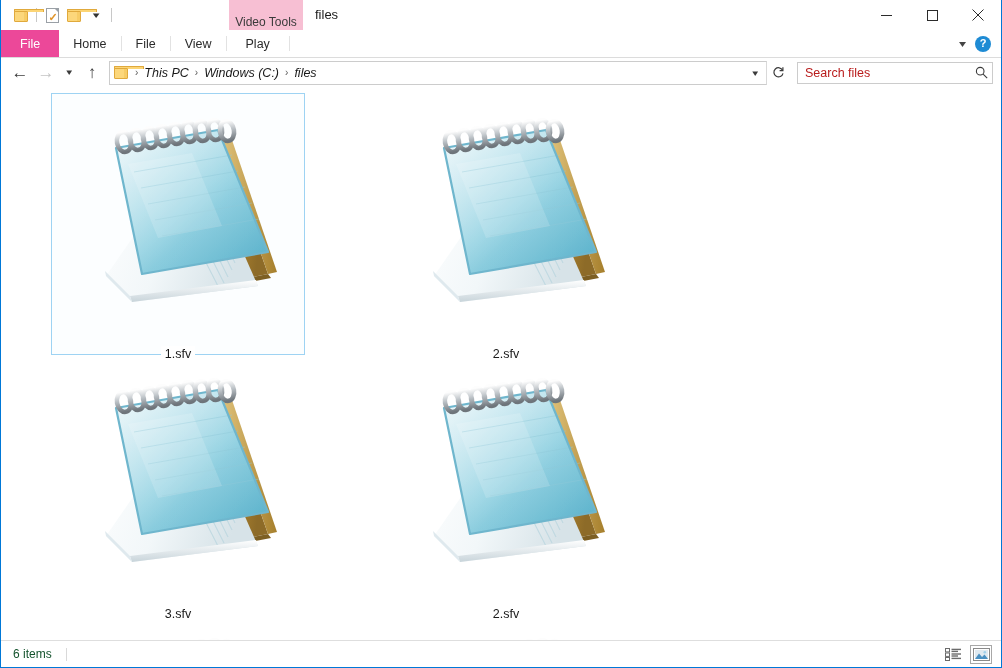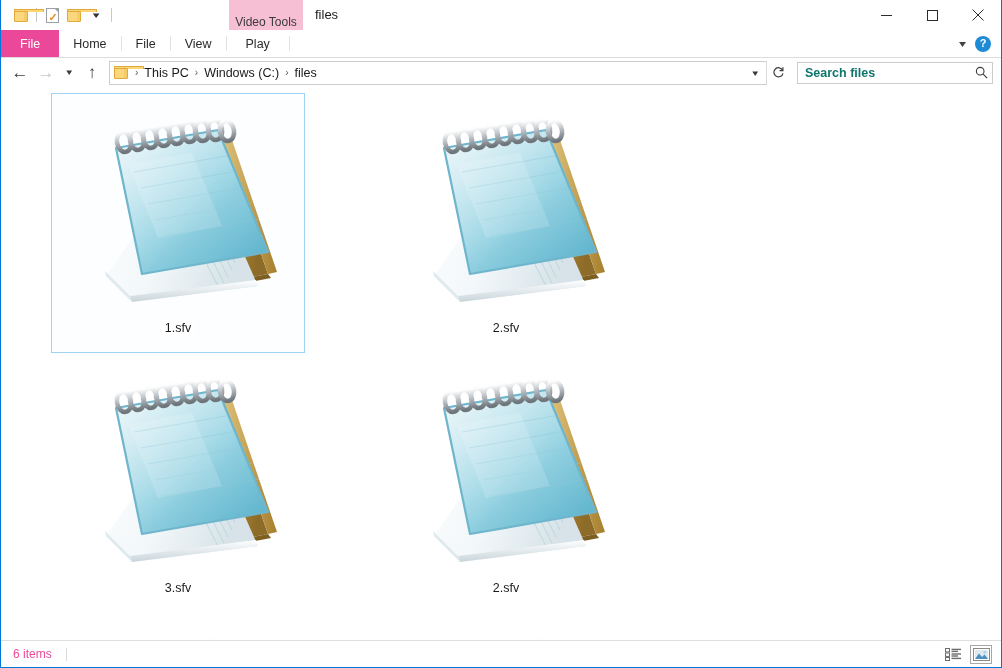--- a/index.html
+++ b/index.html
@@ -249,20 +249,21 @@
     margin-left: 4px;
     padding: 0 2px 0 4px;
     min-width: 0;
   }
   .crumb-folder { margin-right: 3px; display:flex; align-items:center;}
   .crumb {
     font-size: 12.5px;
     color: #1a1a1a;
     padding: 0 3px;
     white-space: nowrap;
+    font-style: italic;
   }
   .crumb-sep {
     font-size: 10px;
     color: #5a5a5a;
     padding: 0 3px;
     line-height: 1;
   }
   .crumb-drop {
     margin-left: auto;
     font-size: 9px;
@@ -285,23 +286,22 @@
     border: 1px solid #cccccc;
     background: #ffffff;
     display: flex;
     align-items: center;
     margin-left: 7px;
     padding: 0 4px 0 7px;
     box-sizing: border-box;
   }
   .search-ph {
     font-size: 12.5px;
-    color: #0f766e;
+    color: #b91c1c;
     flex: 1 1 auto;
-    font-weight: bold;
   }
   .search-ico { color: #3a3a3a; display:flex; align-items:center;}
 
   
   .content {
     flex: 1 1 auto;
     position: relative;
     background: #ffffff;
     overflow: hidden;
     border-top: 1px solid #ffffff;
@@ -325,20 +325,21 @@
   .cell-inner {
     width: 254px;
     height: 262px;
     display: flex;
     flex-direction: column;
     align-items: center;
     justify-content: flex-start;
     box-sizing: border-box;
     border: 1px solid transparent;
     padding-top: 12px;
+    gap: 26px;
   }
   .cell.selected .cell-inner {
     border: 1px solid #9ed3f3;
     background: #fcfeff;
   }
   .icon-wrap {
     width: 212px;
     height: 206px;
     position: relative;
   }
@@ -358,21 +359,21 @@
     flex: 0 0 26px;
     height: 26px;
     background: #ffffff;
     border-top: 1px solid #dedede;
     display: flex;
     align-items: center;
     padding-left: 12px;
   }
   .status-text {
     font-size: 12px;
-    color: #ec4899;
+    color: #14532d;
   }
   .status-sep {
     width: 1px;
     height: 13px;
     background: #d9d9d9;
     margin-left: 14px;
   }
   .view-btns {
     margin-left: auto;
     display: flex;

